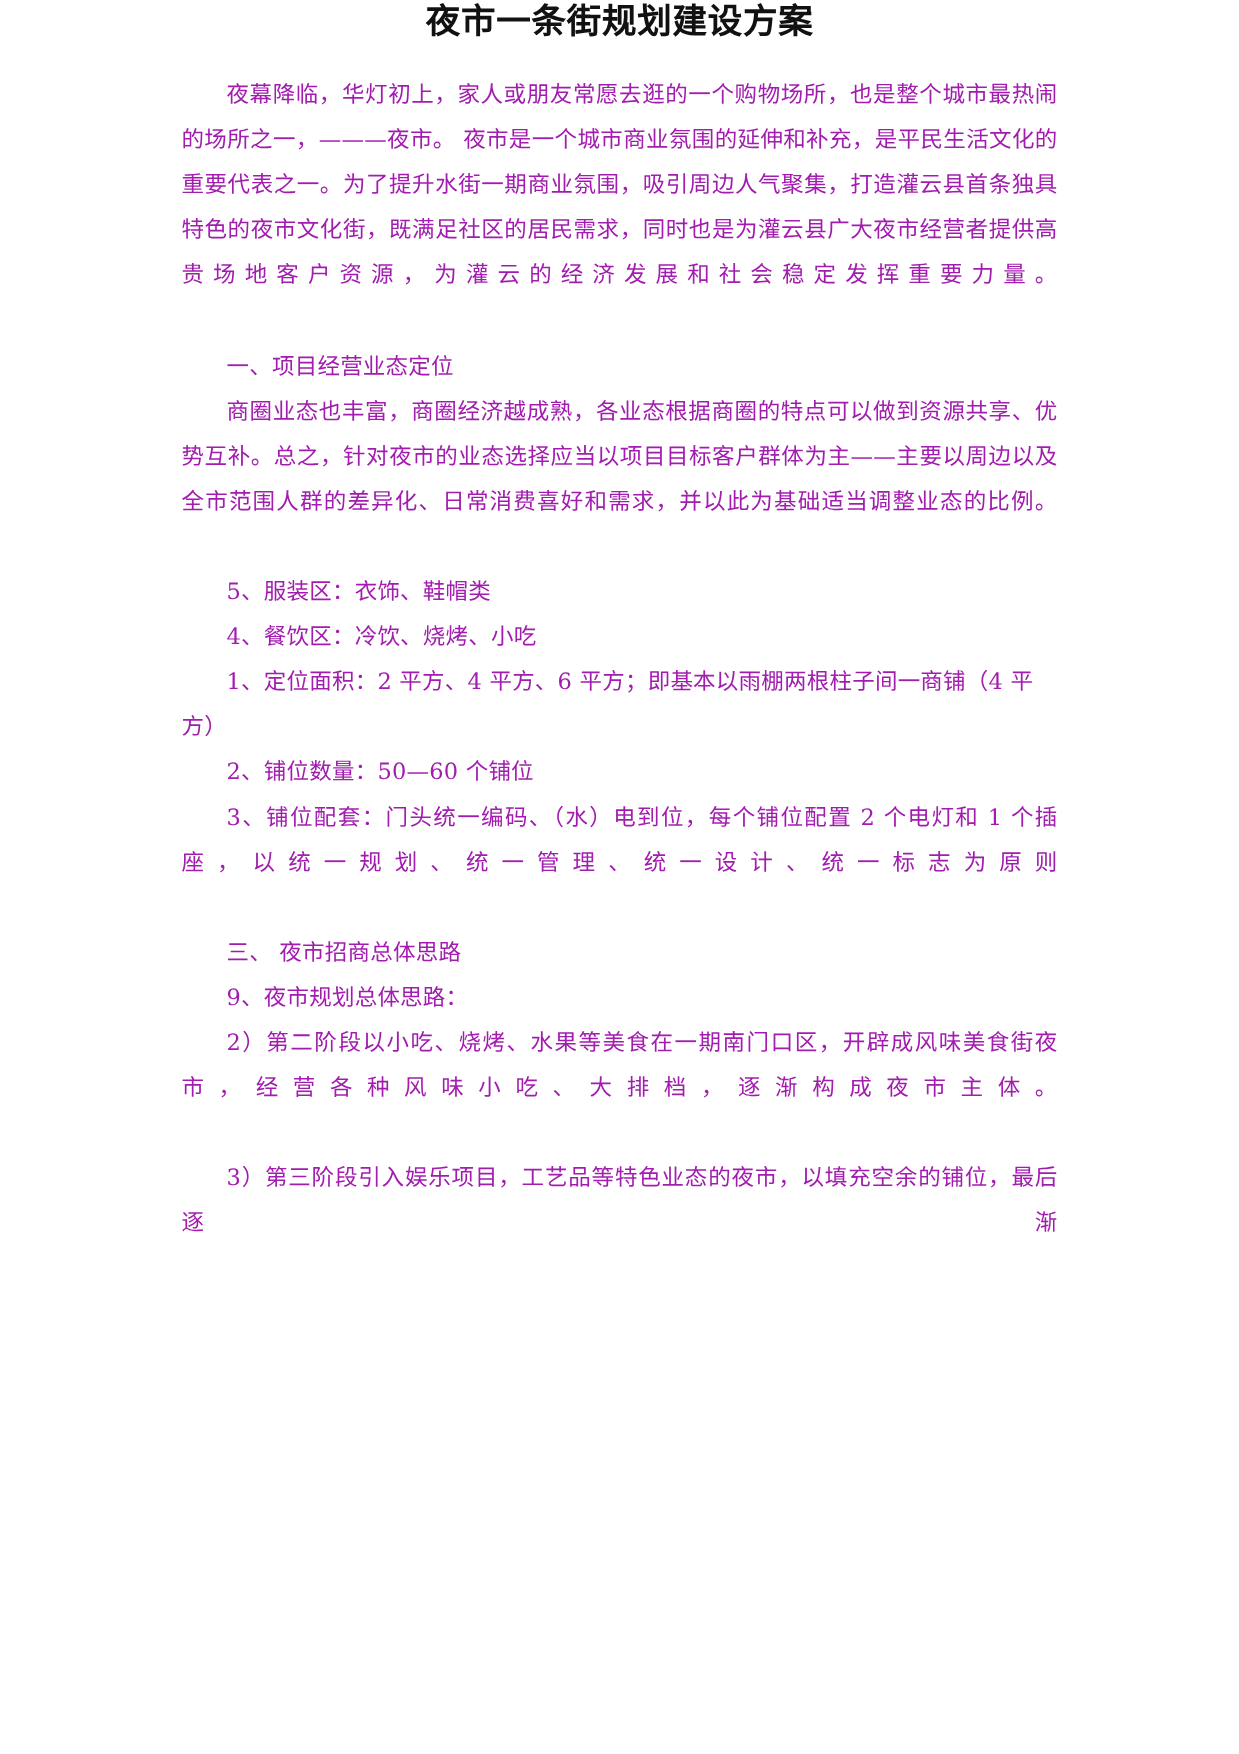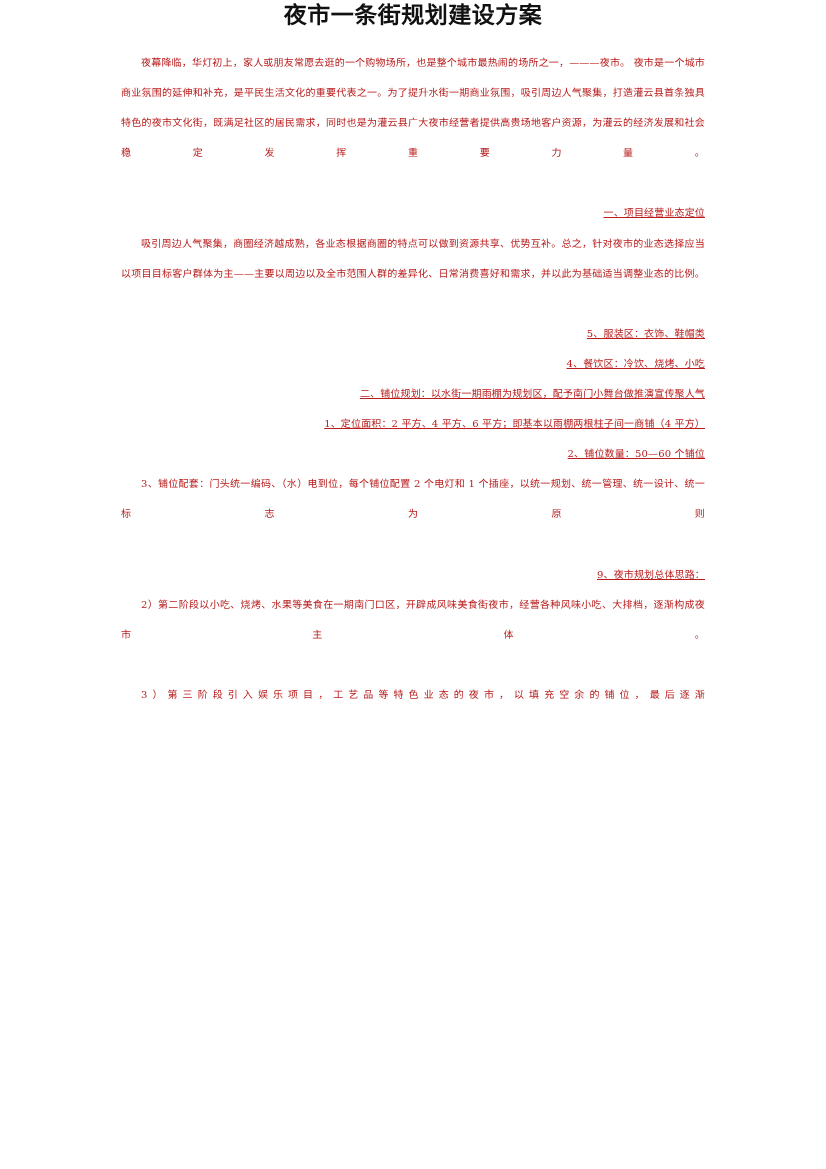--- a/index.html
+++ b/index.html
@@ -33,60 +33,59 @@
     letter-spacing: 0.5px;
     color: #111111;
     margin: 0;
     line-height: 30px;
   }
   .para-block {
     margin-top: 48px;
   }
   p.para {
     margin: 0;
-    font-size: 10px;
+    font-size: 15px;
     line-height: 30.1px;
-    color: #b91c1c;
+    color: #a21caf;
     text-align: justify;
     text-justify: inter-ideograph;
     letter-spacing: 0.15px;
     font-family: "DejaVu Serif", "Liberation Serif", serif;
   }
   p.indent {
     text-indent: 2em;
   }
   
   p.para:after {
     content: "";
     display: inline-block;
     width: 100%;
   }
   p.nojustify {
-    text-align: right;
-    text-decoration: underline;
+    text-align: left;
   }
   p.nojustify:after { content: none; display: none; }
 </style>
 </head>
 <body>
 
 <div class="page">
 
   <h1 class="doc-title">夜市一条街规划建设方案</h1>
 
   <div class="doc-body">
     <div class="para-block">
         <p class="para indent">夜幕降临，华灯初上，家人或朋友常愿去逛的一个购物场所，也是整个城市最热闹的场所之一，———夜市。 夜市是一个城市商业氛围的延伸和补充，是平民生活文化的重要代表之一。为了提升水街一期商业氛围，吸引周边人气聚集，打造灌云县首条独具特色的夜市文化街，既满足社区的居民需求，同时也是为灌云县广大夜市经营者提供高贵场地客户资源，为灌云的经济发展和社会稳定发挥重要力量。</p>
         <p class="para indent nojustify">一、项目经营业态定位</p>
-        <p class="para indent">吸引周边人气聚集，商圈经济越成熟，各业态根据商圈的特点可以做到资源共享、优势互补。总之，针对夜市的业态选择应当以项目目标客户群体为主——主要以周边以及全市范围人群的差异化、日常消费喜好和需求，并以此为基础适当调整业态的比例。</p>
+        <p class="para indent">商圈业态也丰富，商圈经济越成熟，各业态根据商圈的特点可以做到资源共享、优势互补。总之，针对夜市的业态选择应当以项目目标客户群体为主——主要以周边以及全市范围人群的差异化、日常消费喜好和需求，并以此为基础适当调整业态的比例。</p>
         <p class="para indent nojustify">5、服装区：衣饰、鞋帽类</p>
         <p class="para indent nojustify">4、餐饮区：冷饮、烧烤、小吃</p>
-        <p class="para indent nojustify">二、铺位规划：以水街一期雨棚为规划区，配予南门小舞台做推演宣传聚人气</p>
         <p class="para indent nojustify">1、定位面积：2 平方、4 平方、6 平方；即基本以雨棚两根柱子间一商铺（4 平方）</p>
         <p class="para indent nojustify">2、铺位数量：50—60 个铺位</p>
         <p class="para indent">3、铺位配套：门头统一编码、（水）电到位，每个铺位配置 2 个电灯和 1 个插座，以统一规划、统一管理、统一设计、统一标志为原则</p>
+        <p class="para indent nojustify">三、 夜市招商总体思路</p>
         <p class="para indent nojustify">9、夜市规划总体思路：</p>
         <p class="para indent">2）第二阶段以小吃、烧烤、水果等美食在一期南门口区，开辟成风味美食街夜市，经营各种风味小吃、大排档，逐渐构成夜市主体。</p>
         <p class="para indent">3）第三阶段引入娱乐项目，工艺品等特色业态的夜市，以填充空余的铺位，最后逐渐</p>
       </div>
   </div>
 
 </div>
 
 </body></html>

